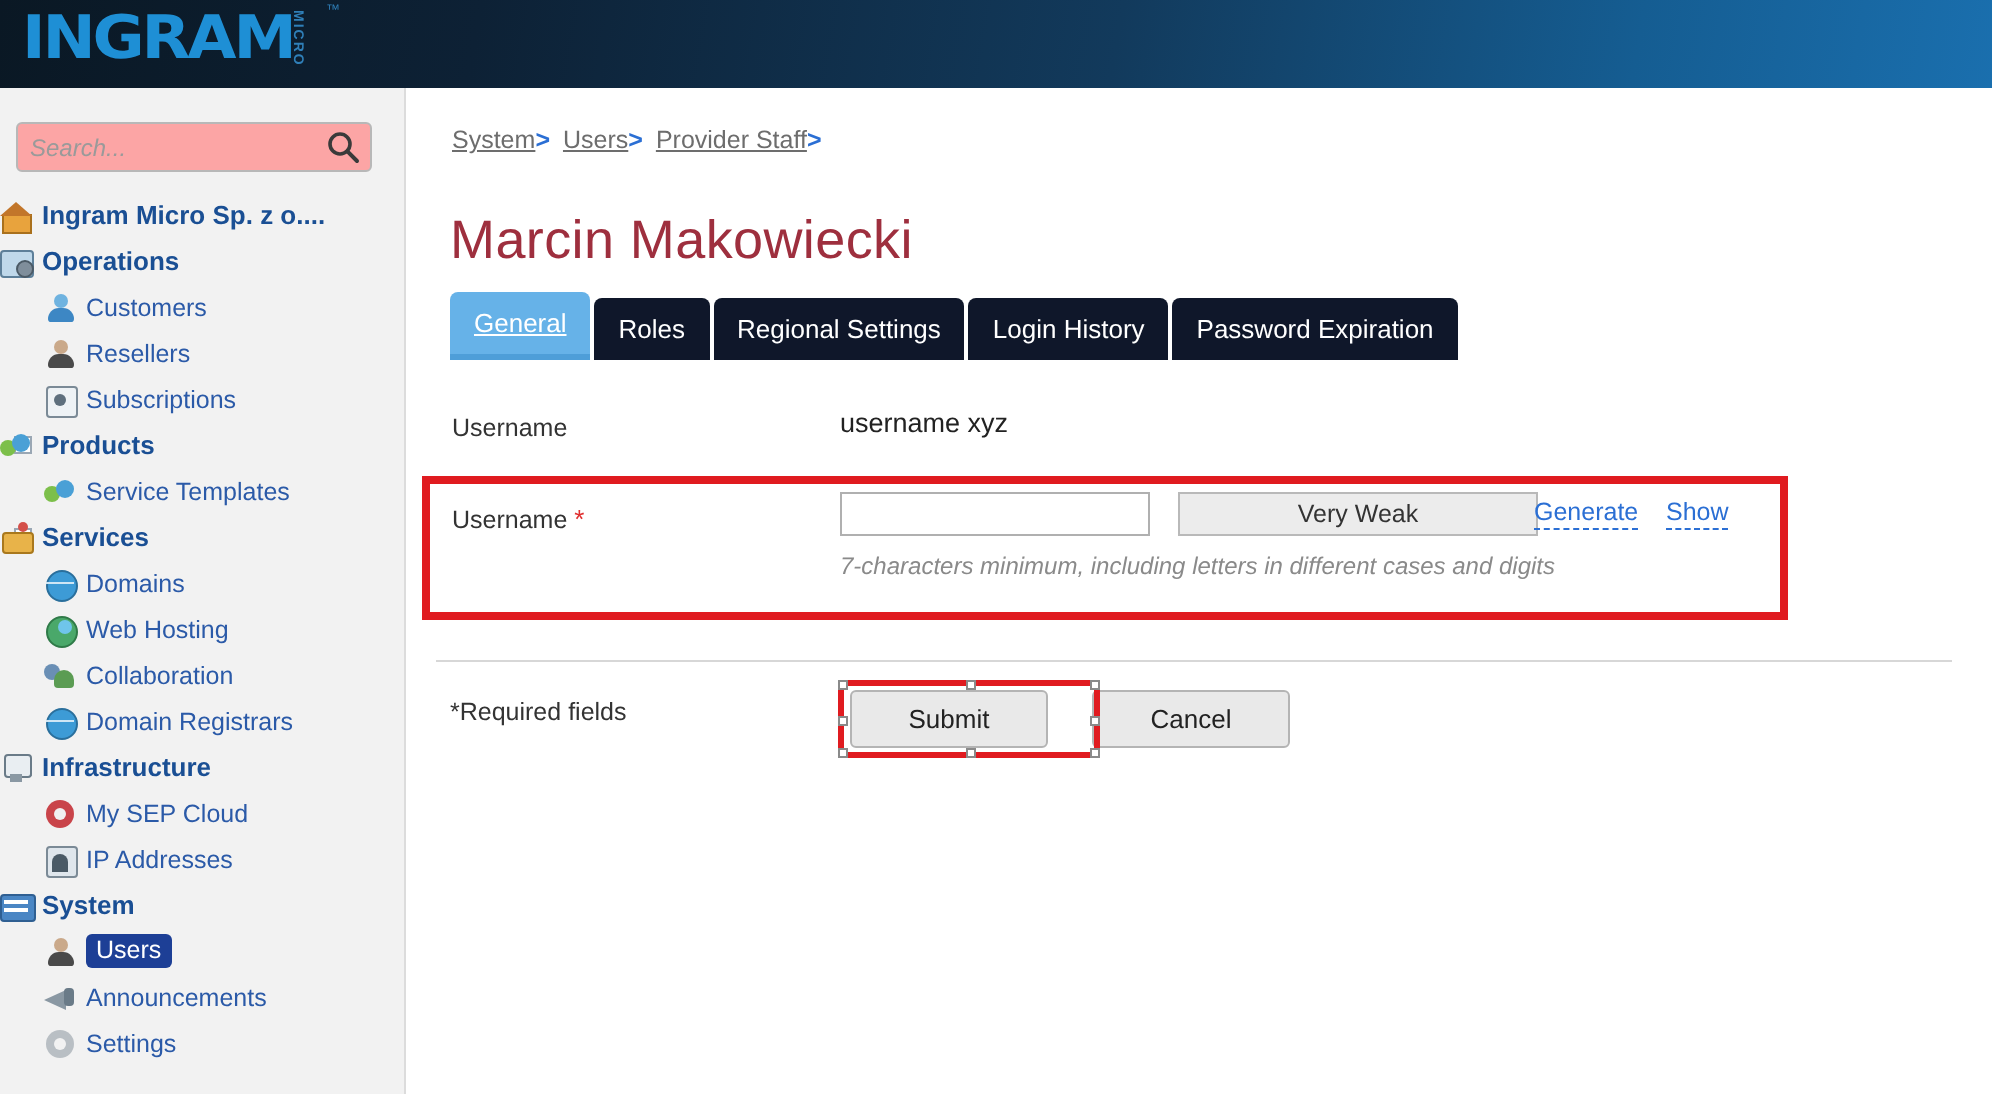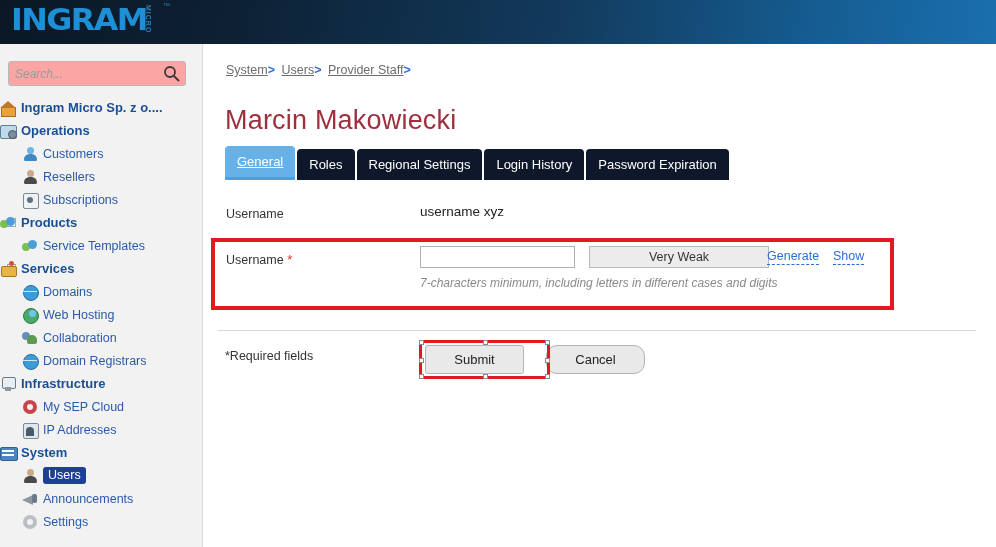--- a/index.html
+++ b/index.html
@@ -279,21 +279,21 @@
     border: 1px solid #b4b4b4;
     border-radius: 3px;
     font-family: "Liberation Sans", sans-serif;
     font-size: 13px;
     color: #222;
     cursor: pointer;
     text-align: center;
     line-height: 27px;
   }
   #btn-submit { left: 221px; top: 301px; width: 99px; }
-  #btn-cancel { left: 342px; top: 301px; width: 99px; border-radius: 11px; }
+  #btn-cancel { left: 342px; top: 301px; width: 99px; }
 
   
   #selection-box {
     position: absolute;
     left: 215px; top: 296px;
     width: 131px; height: 39px;
     border: 3px dashed #ffffff;
     outline: 3px solid #e01b20;
     outline-offset: -3px;
     background: transparent;

